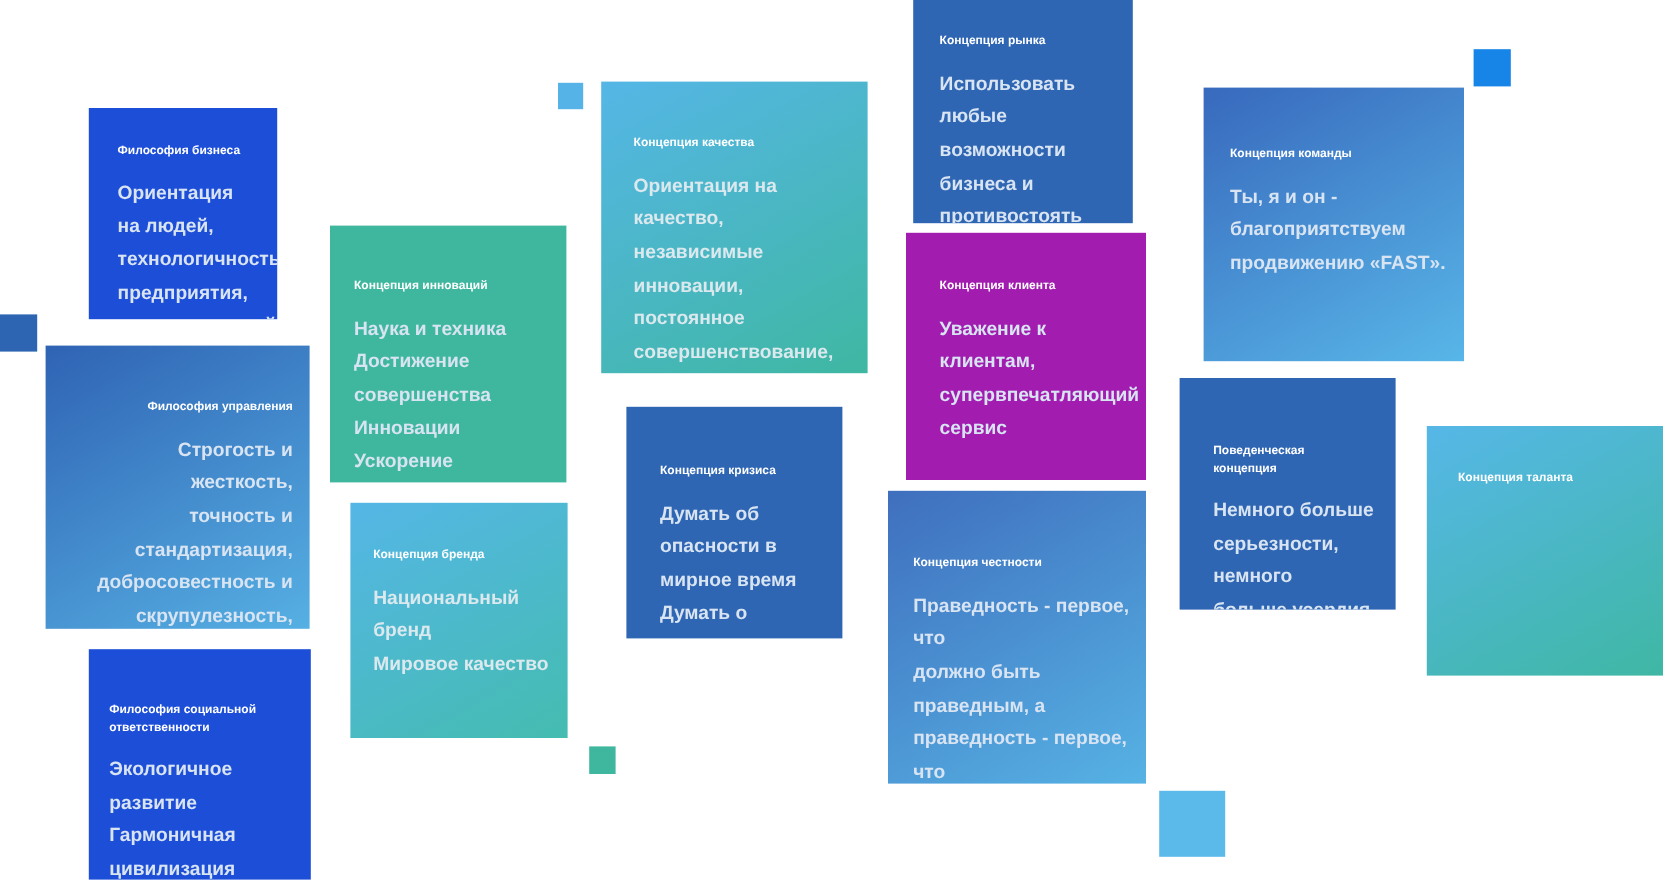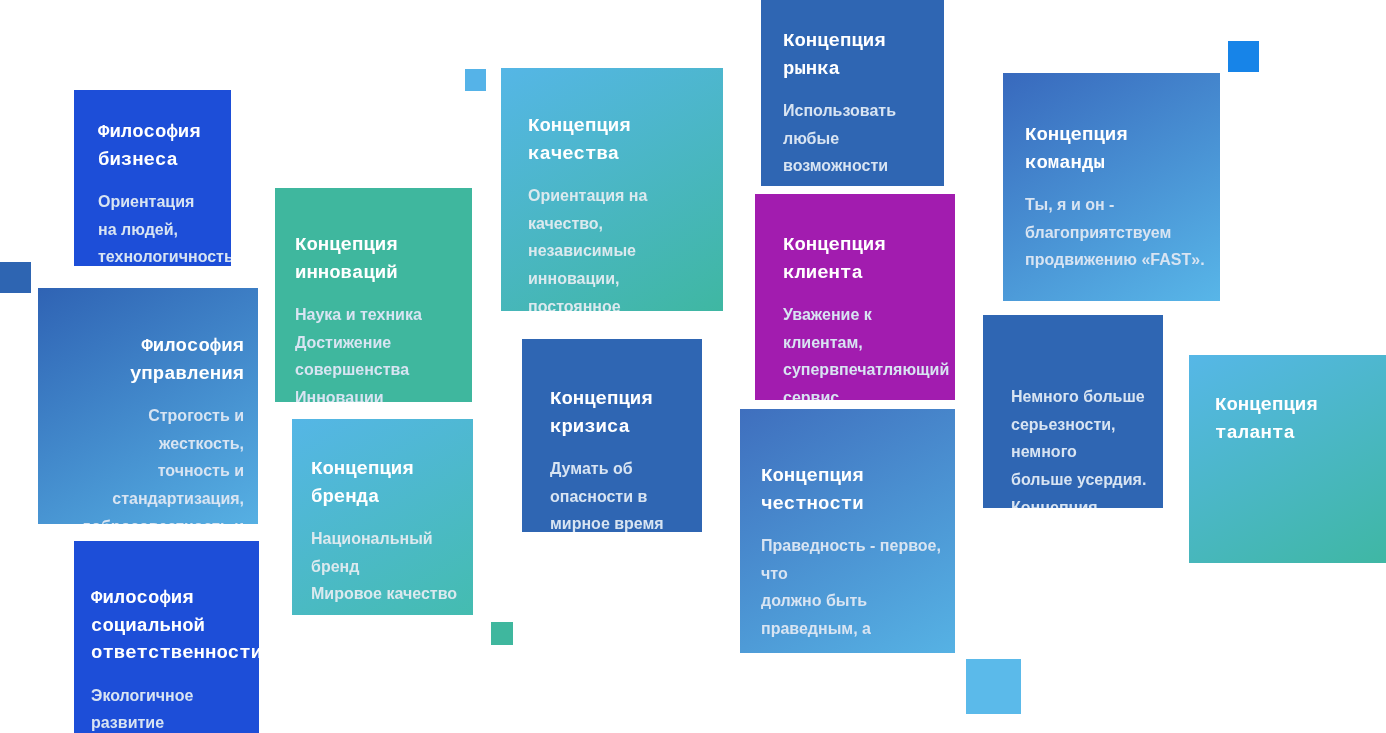--- a/index.html
+++ b/index.html
@@ -21,27 +21,26 @@
     height: 733px;
   }
   .card {
     position: absolute;
     box-sizing: border-box;
     padding: 0;
     color: #ffffff;
     overflow: hidden;
   }
   .card .card-title {
-    font-size: 19px;
+    font-size: 10px;
     font-weight: bold;
     line-height: 1.45;
     color: #ffffff;
     margin: 0;
     white-space: pre-line;
-    font-family: Liberation Mono, monospace;
   }
   .card .card-body {
     font-size: 16px;
     font-weight: bold;
     line-height: 1.73;
     color: #d8e4f2;
     margin: 14px 0 0 0;
     white-space: pre-line;
   }
   .card.light-body .card-body { color: #dbe9ee; }
@@ -165,20 +164,22 @@
   <div class="card" id="card10" style="left: 1003px; top: 73px; width: 217px; height: 228px; background: linear-gradient(150deg, rgb(56, 105, 189) 0%, rgb(88, 182, 232) 100%);">
     <div class="card-inner" style="left:22px; top:49px; right:6px;">
       <div class="card-title">Концепция команды</div>
       <div class="card-body">Ты, я и он - благоприятствуем
 продвижению «FAST».</div>
     </div>
   </div>
 
   <div class="card" id="card11" style="left: 983px; top: 315px; width: 180px; height: 193px; background: rgb(47, 102, 179);">
     <div class="card-inner" style="left:28px; top:54px; right:10px;">
+      <div class="card-title">Поведенческая
+концепция</div>
       <div class="card-body">Немного больше
 серьезности, немного
 больше усердия.
 Концепция таланта</div>
     </div>
   </div>
 
   <div class="card light-body" id="card12" style="left: 1189px; top: 355px; width: 197px; height: 208px; background: linear-gradient(150deg, rgb(86, 183, 231) 0%, rgb(63, 183, 164) 100%);">
     <div class="card-inner" style="left:26px; top:37px; right:10px;">
       <div class="card-title">Концепция таланта</div>

